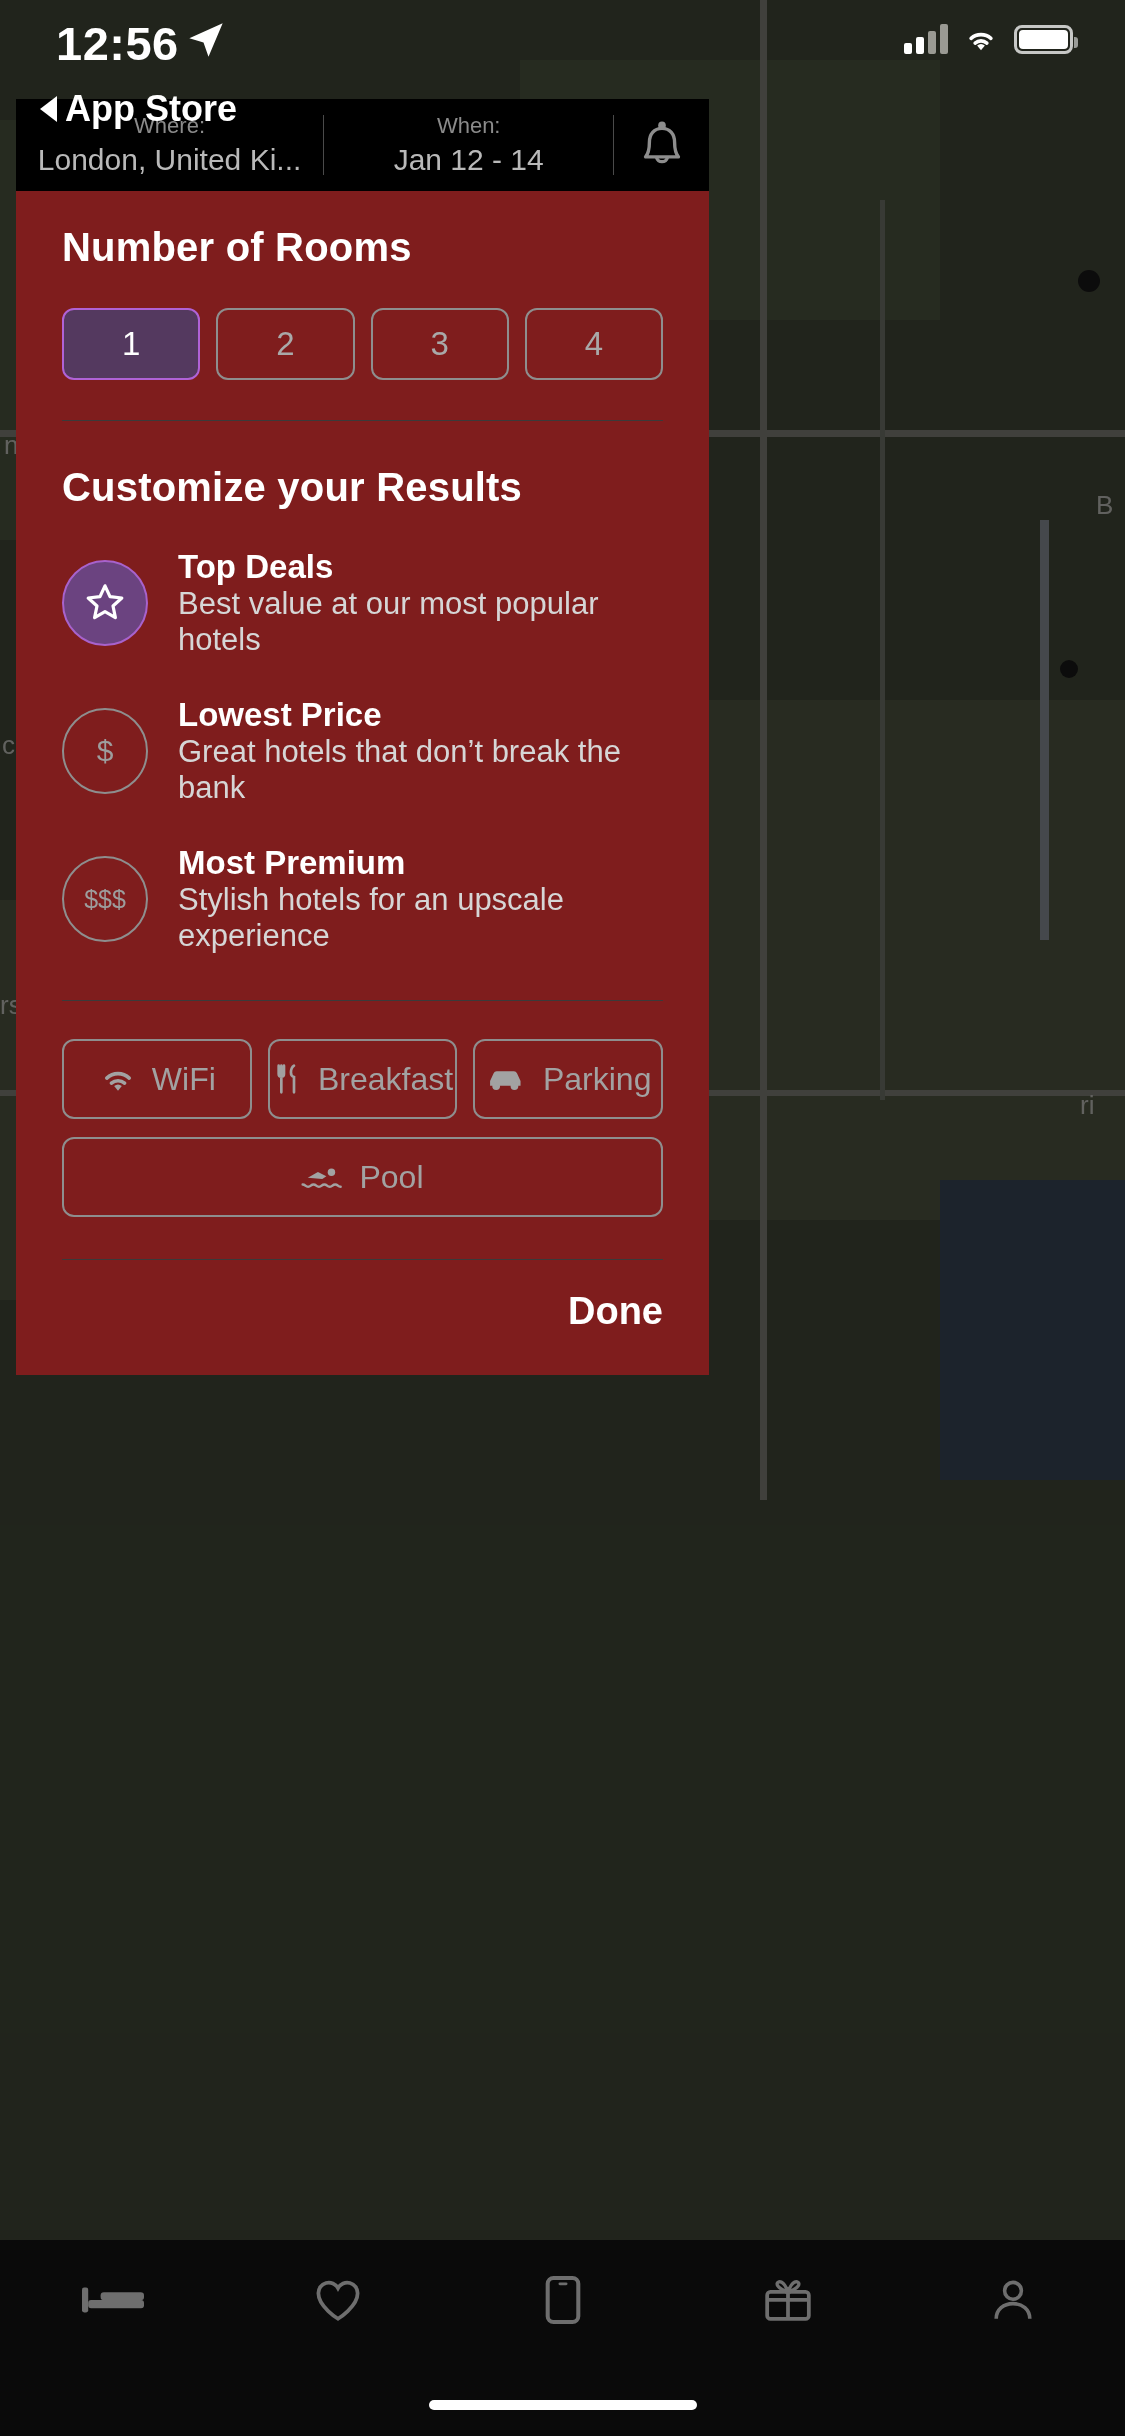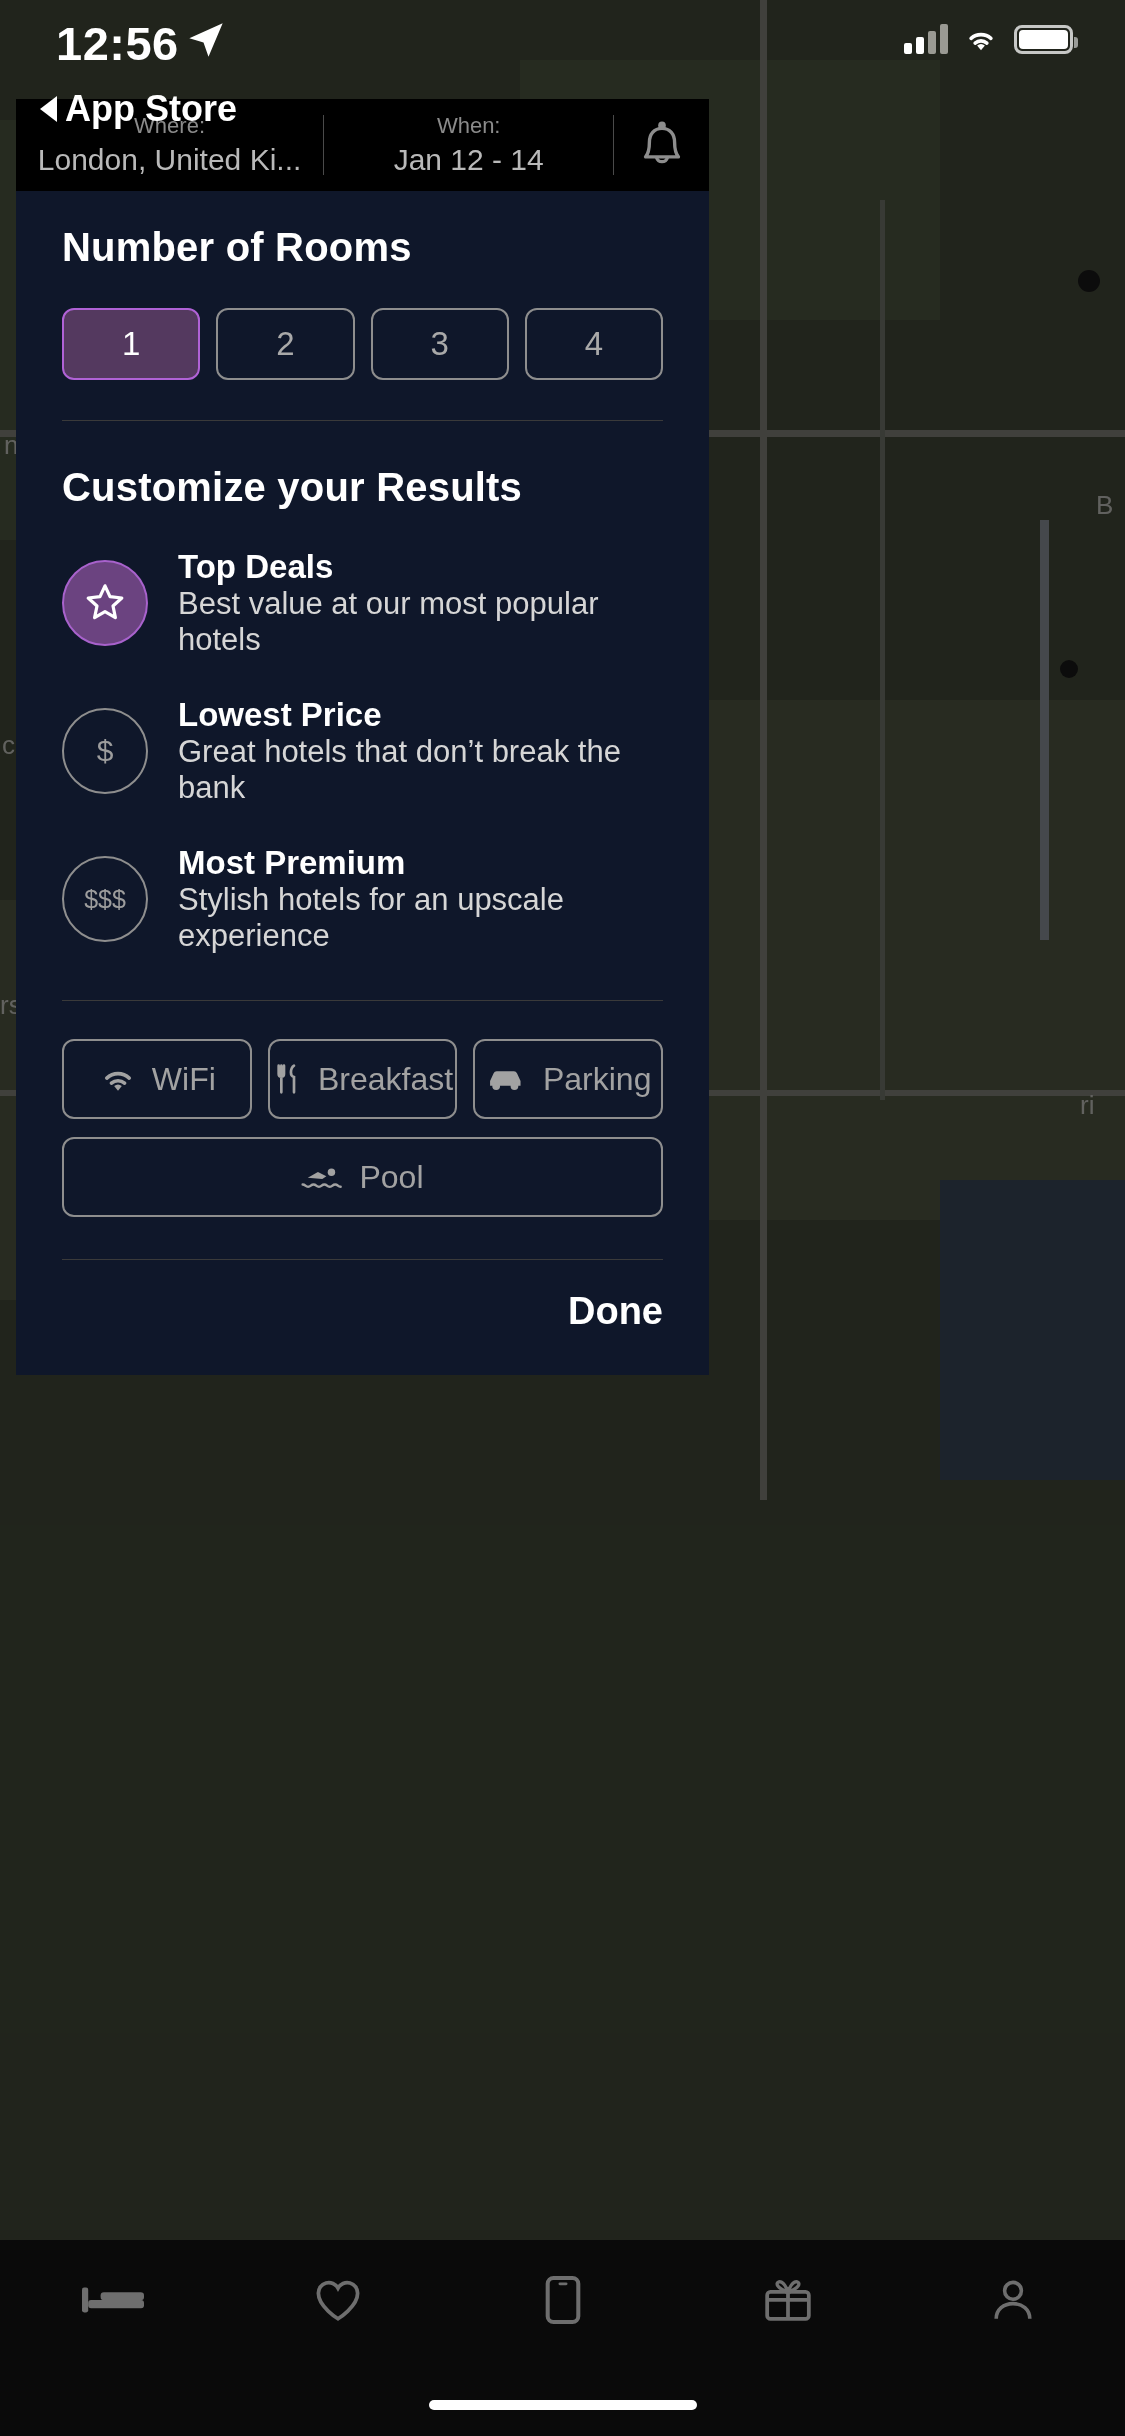--- a/index.html
+++ b/index.html
@@ -113,21 +113,21 @@
     position:relative;
   }
   .hdr-cell.where { width:308px; }
   .hdr-cell.when  { width:290px; }
   .hdr-cell.bell  { width:95px; }
   .hdr-cell .lbl { color:#8b8b8b; font-size:22px; margin-bottom:4px; }
   .hdr-cell .val { color:#b9b9b9; font-size:30px; white-space:nowrap; }
   .vdiv { width:1px; background:#4a4a4a; margin:16px 0; }
 
   #panel {
-    background:#0f172a;
+    background:#7f1d1d;
     padding:0 0 0 0;
   }
   .panel-inner { padding:34px 46px 0 46px; }
 
   .section-title {
     color:#fff; font-size:40px; font-weight:bold;
     letter-spacing:0.2px;
   }
 
   

